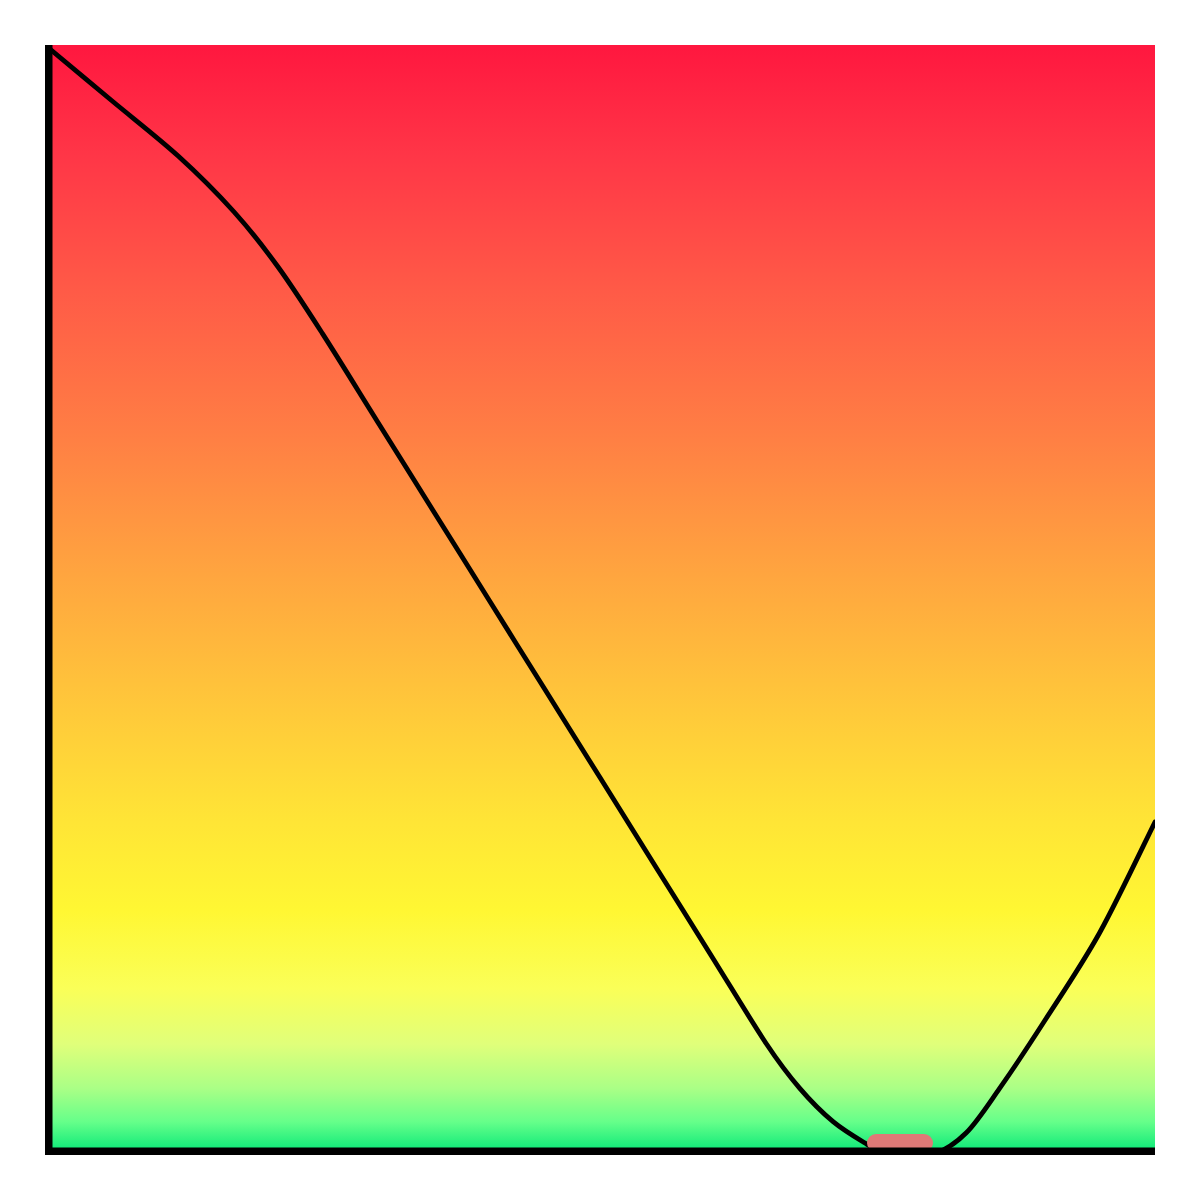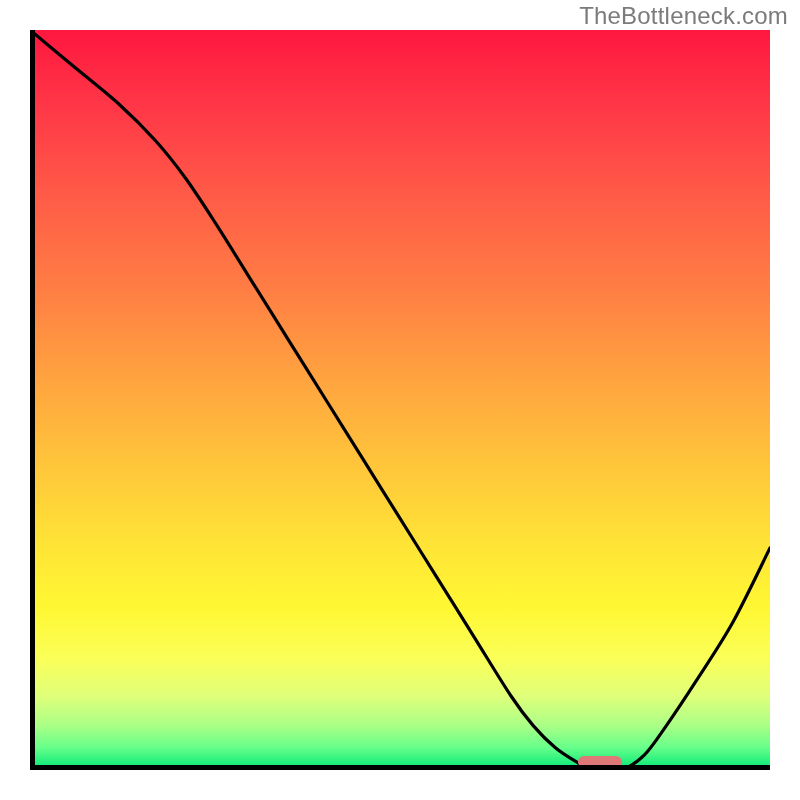--- a/index.html
+++ b/index.html
@@ -88,21 +88,20 @@
     height: 12px;
     border-radius: 6px;
     background: #df7977;
     transform: translate(-50%, -50%);
   }
 </style>
 </head>
 <body>
 
 <div class="wrap">
-  <div class="watermark">TheBottleneck.com</div>
 
   <div class="chart-area">
     <div class="gradient-fill"></div>
 
     <svg class="curve" viewBox="0 0 740 740" preserveAspectRatio="none">
       <path class="line" d="M 0.00 0.00 C 7.10 5.92, 30.19 25.16, 44.40 37.00 C 58.61 48.84, 75.78 62.16, 88.80 74.00 C 101.82 85.84, 115.14 99.16, 125.80 111.00 C 136.46 122.84, 145.93 134.98, 155.40 148.00 C 164.87 161.02, 174.34 175.82, 185.00 192.40 C 195.66 208.98, 210.16 232.66, 222.00 251.60 C 233.84 270.54, 247.16 291.86, 259.00 310.80 C 270.84 329.74, 284.16 351.06, 296.00 370.00 C 307.84 388.94, 321.16 410.26, 333.00 429.20 C 344.84 448.14, 358.16 469.46, 370.00 488.40 C 381.84 507.34, 395.16 528.66, 407.00 547.60 C 418.84 566.54, 432.16 587.86, 444.00 606.80 C 455.84 625.74, 471.53 651.79, 481.00 666.00 C 490.47 680.21, 496.10 687.31, 503.20 695.60 C 510.30 703.89, 518.30 711.88, 525.40 717.80 C 532.50 723.72, 541.68 729.05, 547.60 732.60 C 553.52 736.15, 557.66 738.82, 562.40 740.00 C 567.14 741.18, 572.46 740.00, 577.20 740.00 C 581.94 740.00, 586.08 742.37, 592.00 740.00 C 597.92 737.63, 607.10 732.30, 614.20 725.20 C 621.30 718.10, 628.11 707.44, 636.40 695.60 C 644.69 683.76, 655.34 667.78, 666.00 651.20 C 676.66 634.62, 691.16 613.31, 703.00 592.00 C 714.84 570.69, 734.08 529.84, 740.00 518.00"></path>
     </svg>
 
     <div class="marker" style="left: 569.8px; top: 732px; background: rgb(223, 121, 119);"></div>
 

